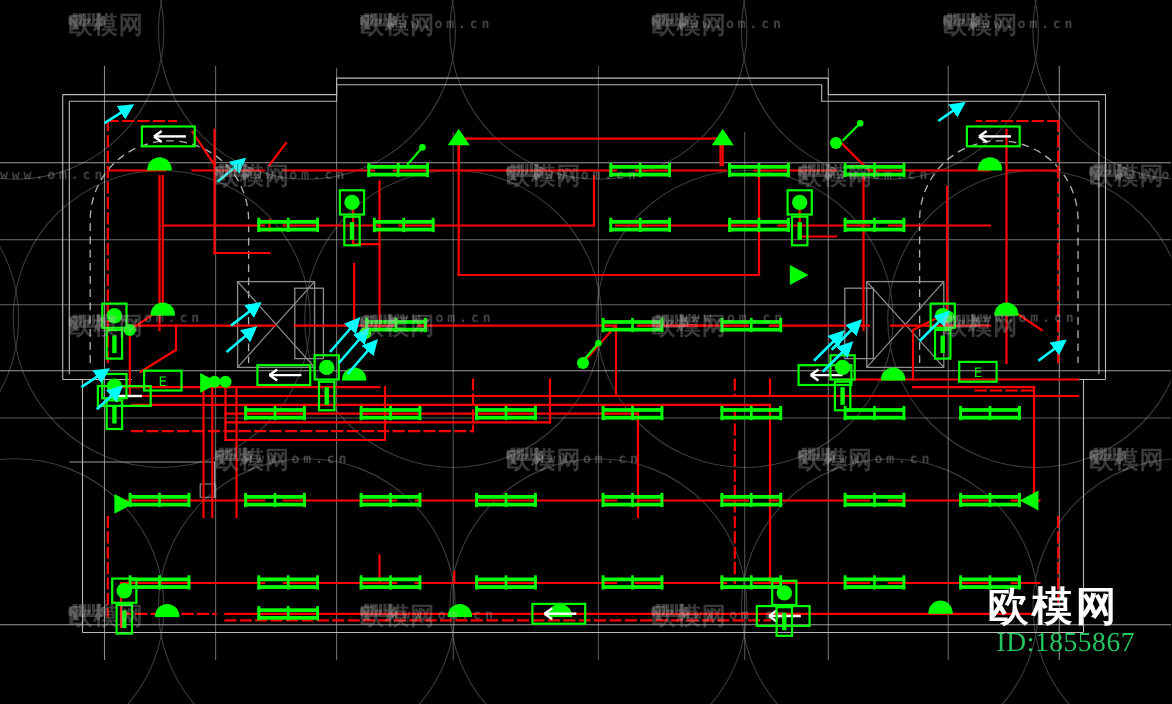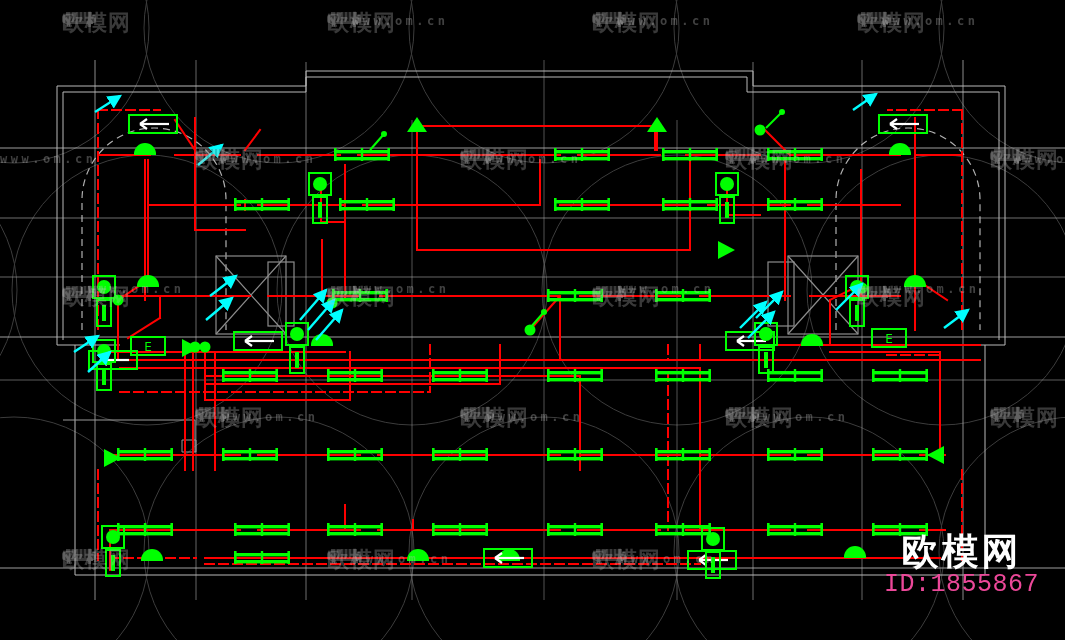--- a/index.html
+++ b/index.html
@@ -16,22 +16,22 @@
   .wm .wtxt{color:#bdbdbd;opacity:.30;font-size:22px;font-weight:700;
             letter-spacing:1px;}
   .wm.url .wtxt{font-family:"DejaVu Sans Mono","Liberation Mono",monospace;
                 font-size:12px;font-weight:700;letter-spacing:3.5px;opacity:.34;}
   .sofa{opacity:.30;flex:0 0 auto;}
 
   
   #mainwm{position:absolute;left:884px;top:532px;text-align:center;}
   #mainwm .big{color:#fff;font-size:37px;font-weight:700;letter-spacing:3px;
                line-height:1.06;}
-  #mainwm .idl{color:#ec4899;font-size:25px;letter-spacing:.5px;line-height:1.15;
-               font-family:Liberation Mono, monospace;}
+  #mainwm .idl{color:#22c55e;font-size:25px;letter-spacing:.5px;line-height:1.15;
+               font-family:Liberation Serif, serif;margin-left:22px;}
 </style>
 </head>
 <body>
 
 <div id="stage">
 
   <svg class="layer" width="1065" height="640">
     <g stroke="#6e6e6e" stroke-width="1" fill="none" opacity="0.55">
       <circle cx="14" cy="28" r="135"></circle>
         <circle cx="279" cy="28" r="135"></circle>

